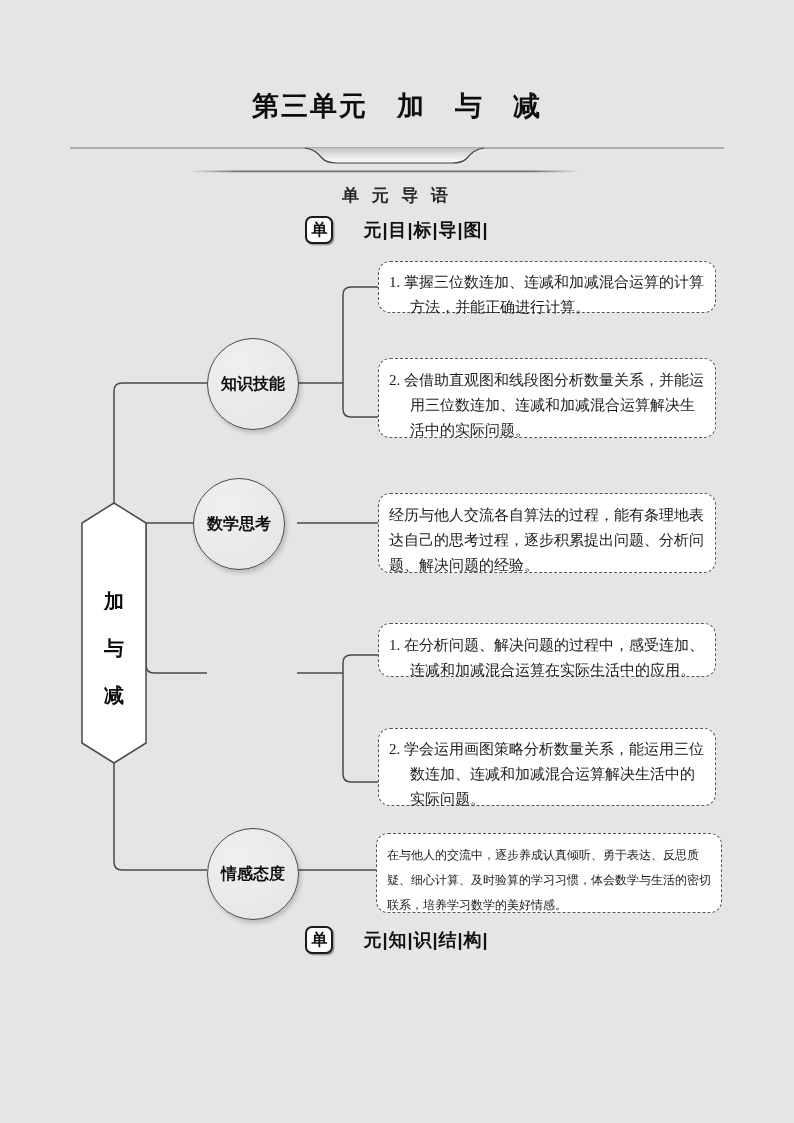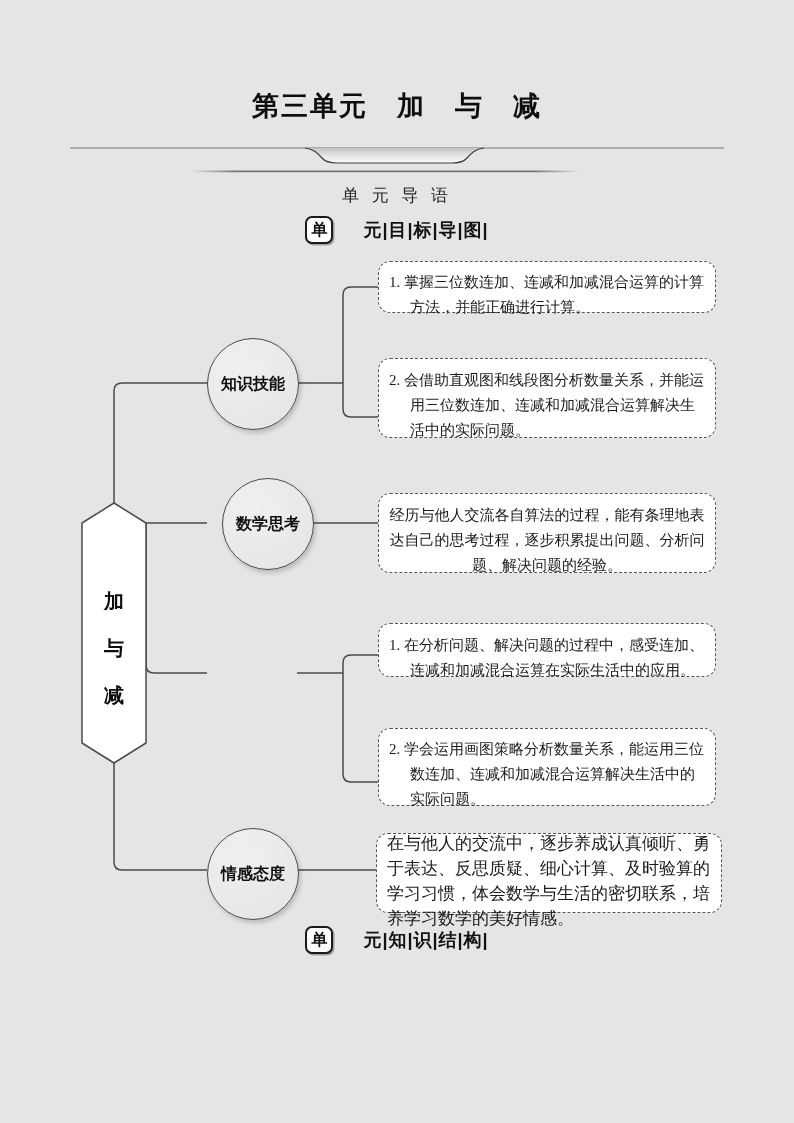--- a/index.html
+++ b/index.html
@@ -6,21 +6,21 @@
   .page {
     position:relative; width:794px; height:1123px; background:#e5e5e5;
     font-family:"Liberation Sans", sans-serif; overflow:hidden; color:#111;
   }
   .title {
     position:absolute; top:88px; left:0; width:100%; text-align:center;
     font-size:27px; font-weight:bold; letter-spacing:2px; color:#0d0d0d;
   }
   .subtitle {
     position:absolute; top:184px; left:0; width:100%; text-align:center;
-    font-size:17px; letter-spacing:4px; color:#262626; font-weight:400;
+    font-size:17px; letter-spacing:4px; color:#262626; font-weight:700;
   }
   .sec-header {
     position:absolute; left:0; width:100%;
     display:flex; justify-content:center; align-items:center; gap:6px;
   }
   .badge {
     display:flex; align-items:center; justify-content:center;
     width:24px; height:24px; border:2px solid #1a1a1a; border-radius:7px;
     background:#fdfdfd; font-size:16px; font-weight:bold; color:#111;
     box-shadow:1.5px 1.5px 0 rgba(0,0,0,0.30);
@@ -41,21 +41,21 @@
     gap:20px; font-size:20px; font-weight:bold; color:#0c0c0c;
   }
   .gbox {
     position:absolute; width:338px; box-sizing:border-box;
     border:1.4px dashed #555; border-radius:12px; background:#fff;
     display:flex; align-items:center; padding:2px 10px;
     font-family:"Liberation Serif", serif; font-size:15px; line-height:25px; color:#1a1a1a;
   }
   .gbox .txt { width:100%;margin-top:15px; }
   .gbox.numbered .txt { padding-left:1.4em; text-indent:-1.4em; }
-  .gbox.tight { font-size:17px; }
+  .gbox.tight { font-size:12px; }
 </style>
 </head>
 <body>
 
 <div class="page">
 
   <div class="title">第三单元　加　与　减</div>
 
   <svg class="svg-layer" style="top:130px; left:0;" width="794" height="60" viewBox="0 130 794 60">
     <defs>
@@ -100,30 +100,30 @@
     </g>
   </svg>
 
   <div class="hex-label">
     <span>加</span>
     <span>与</span>
     <span>减</span>
   </div>
 
   <div class="node" style="left:207px; top:338px;">知识技能</div>
-  <div class="node" style="left:222px; top:478px;">数学思考</div>
+  <div class="node" style="left:193px; top:478px;">数学思考</div>
   <div class="node" style="left:207px; top:828px;">情感态度</div>
 
   <div class="gbox numbered" style="left:378px; top:261px; height:52px;">
     <div class="txt">1. 掌握三位数连加、连减和加减混合运算的计算方法，并能正确进行计算。</div>
   </div>
   <div class="gbox numbered" style="left:378px; top:358px; height:80px;">
     <div class="txt">2. 会借助直观图和线段图分析数量关系，并能运用三位数连加、连减和加减混合运算解决生活中的实际问题。</div>
   </div>
-  <div class="gbox" style="left:378px; top:493px; height:80px;text-align:center;">
+  <div class="gbox" style="left:378px; top:493px; height:80px;">
     <div class="txt">经历与他人交流各自算法的过程，能有条理地表达自己的思考过程，逐步积累提出问题、分析问题、解决问题的经验。</div>
   </div>
   <div class="gbox numbered" style="left:378px; top:623px; height:54px;">
     <div class="txt">1. 在分析问题、解决问题的过程中，感受连加、连减和加减混合运算在实际生活中的应用。</div>
   </div>
   <div class="gbox numbered" style="left:378px; top:728px; height:78px;align-items:center;">
     <div class="txt">2. 学会运用画图策略分析数量关系，能运用三位数连加、连减和加减混合运算解决生活中的实际问题。</div>
   </div>
   <div class="gbox tight" style="left:376px; top:833px; height:80px; width:346px;">
     <div class="txt">在与他人的交流中，逐步养成认真倾听、勇于表达、反思质疑、细心计算、及时验算的学习习惯，体会数学与生活的密切联系，培养学习数学的美好情感。</div>

